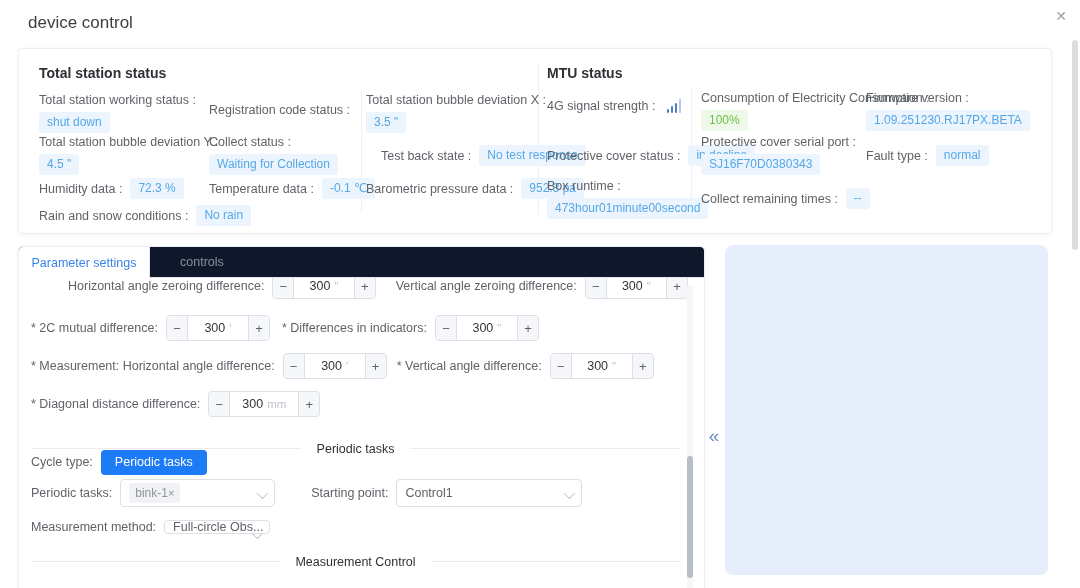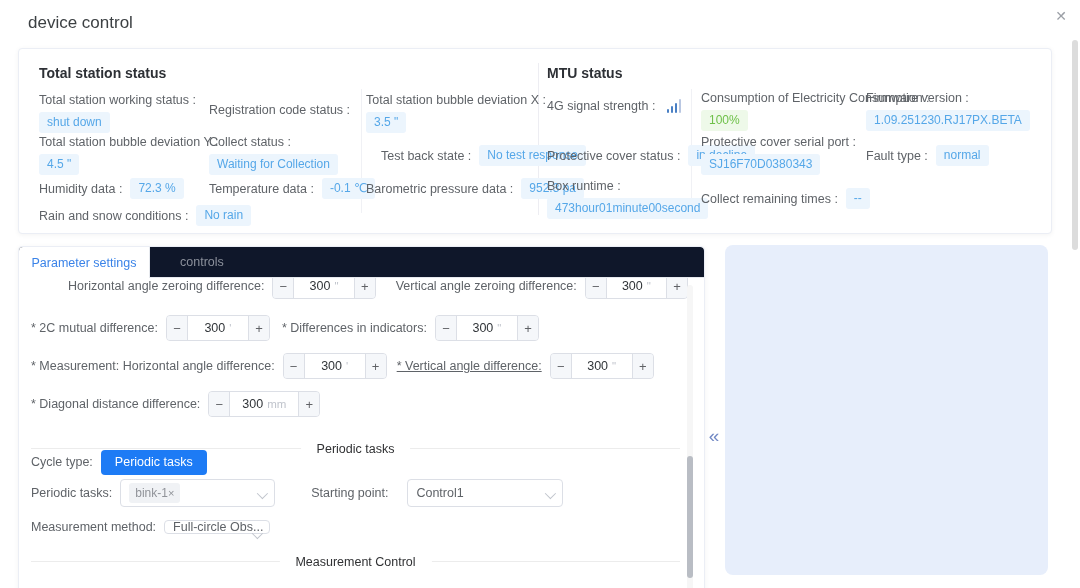--- a/index.html
+++ b/index.html
@@ -221,21 +221,21 @@
     <div class="prow" style="margin-top:12px;">
       <span class="plabel">* Measurement: Horizontal angle difference:</span>
       <div class="stepper">
         <span class="stp-btn">−</span>
         <div class="stp-val">
           <span>300</span>
             <span class="unit">'</span>
         </div>
         <span class="stp-btn">+</span>
       </div>
-      <span class="plabel" style="margin-left:10px;text-decoration:underline;">* Vertical angle difference:</span>
+      <span class="plabel" style="margin-left:10px;">* Vertical angle difference:</span>
       <div class="stepper">
         <span class="stp-btn">−</span>
         <div class="stp-val">
           <span>300</span>
             <span class="unit">"</span>
         </div>
         <span class="stp-btn">+</span>
       </div>
     </div>
 
@@ -263,21 +263,21 @@
     <div class="prow" style="margin-top:4px;height:28px;">
       <span class="plabel">Periodic tasks:</span>
       <div class="select" style="width:155px;">
         <span class="tag">
           <span>bink-1</span>
           <span class="tag-x">×</span>
         </span>
         <span class="caret"></span>
       </div>
       <span class="plabel" style="margin-left:36px;">Starting point:</span>
-      <div class="select" style="width:156px;margin-left:11px;">
+      <div class="select" style="width:186px;">
         <span>Control1</span>
         <span class="caret"></span>
       </div>
     </div>
 
     <div class="prow" style="margin-top:6px;height:28px;">
       <span class="plabel">Measurement method:</span>
       <div class="select" style="width:106px;height:14px;">
         <span>Full-circle Obs...</span>
         <span class="caret" style="top:10px;"></span>

